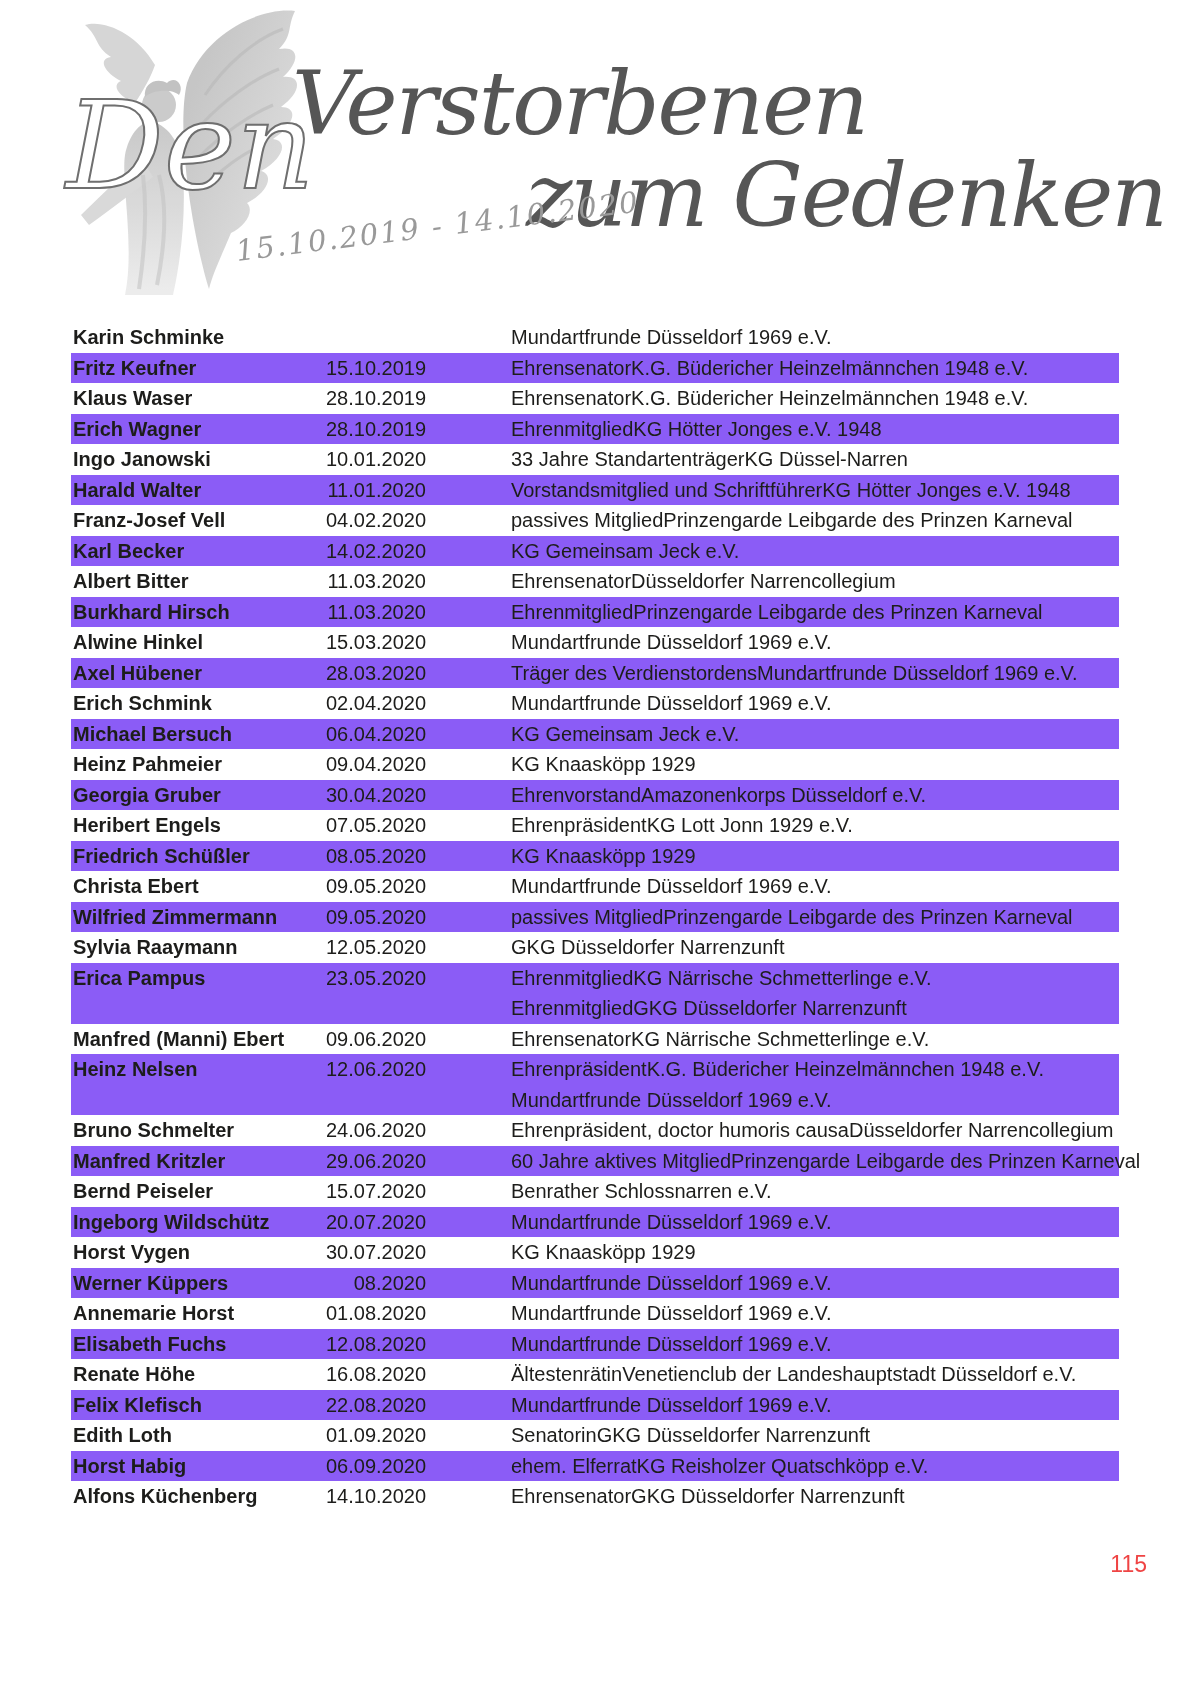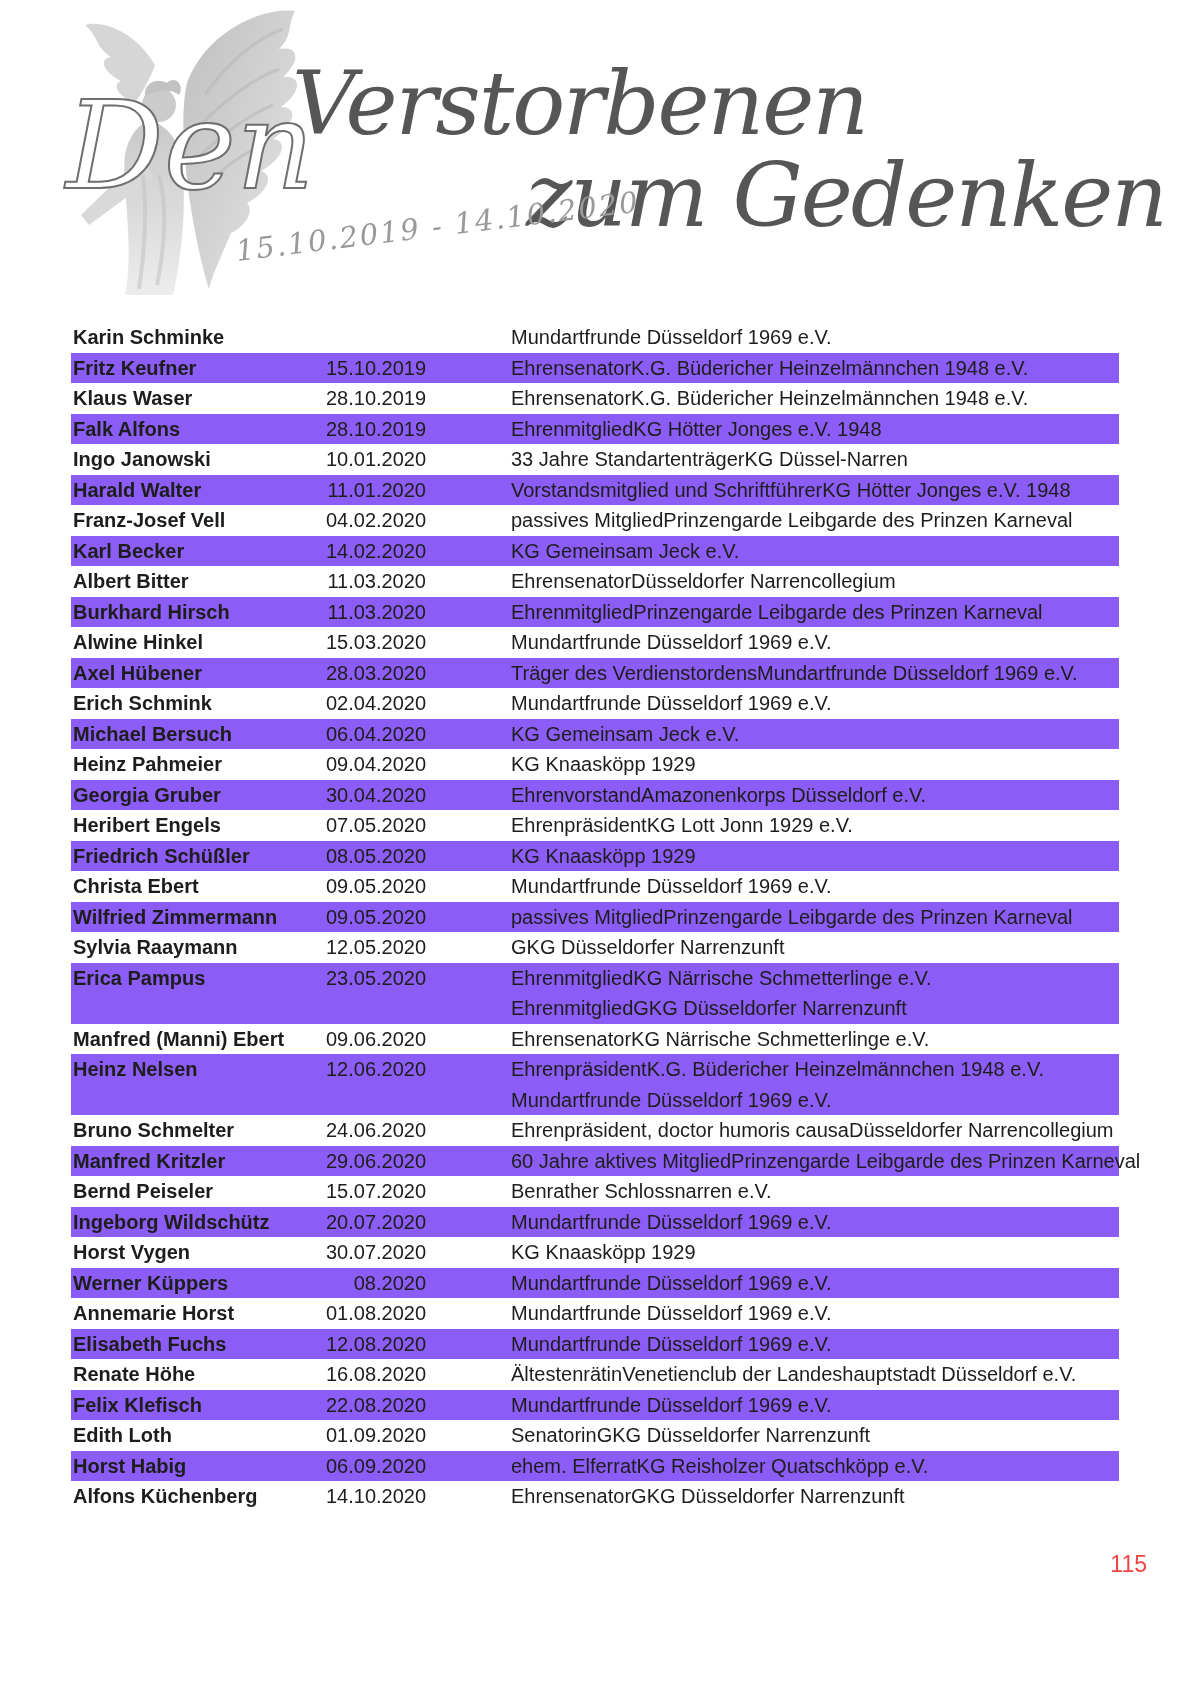--- a/index.html
+++ b/index.html
@@ -124,21 +124,21 @@
       <div class="entry">
         <div class="line">
           <span class="cell-name">Klaus Waser</span>
           <span class="cell-date">28.10.2019</span>
           <span class="cell-title">Ehrensenator</span>
           <span class="cell-org">K.G. Büdericher Heinzelmännchen 1948 e.V.</span>
         </div>
       </div>
       <div class="entry shaded">
         <div class="line">
-          <span class="cell-name">Falk Alfons</span>
+          <span class="cell-name">Erich Wagner</span>
           <span class="cell-date">28.10.2019</span>
           <span class="cell-title">Ehrenmitglied</span>
           <span class="cell-org">KG Hötter Jonges e.V. 1948</span>
         </div>
       </div>
       <div class="entry">
         <div class="line">
           <span class="cell-name">Ingo Janowski</span>
           <span class="cell-date">10.01.2020</span>
           <span class="cell-title">33 Jahre Standartenträger</span>

